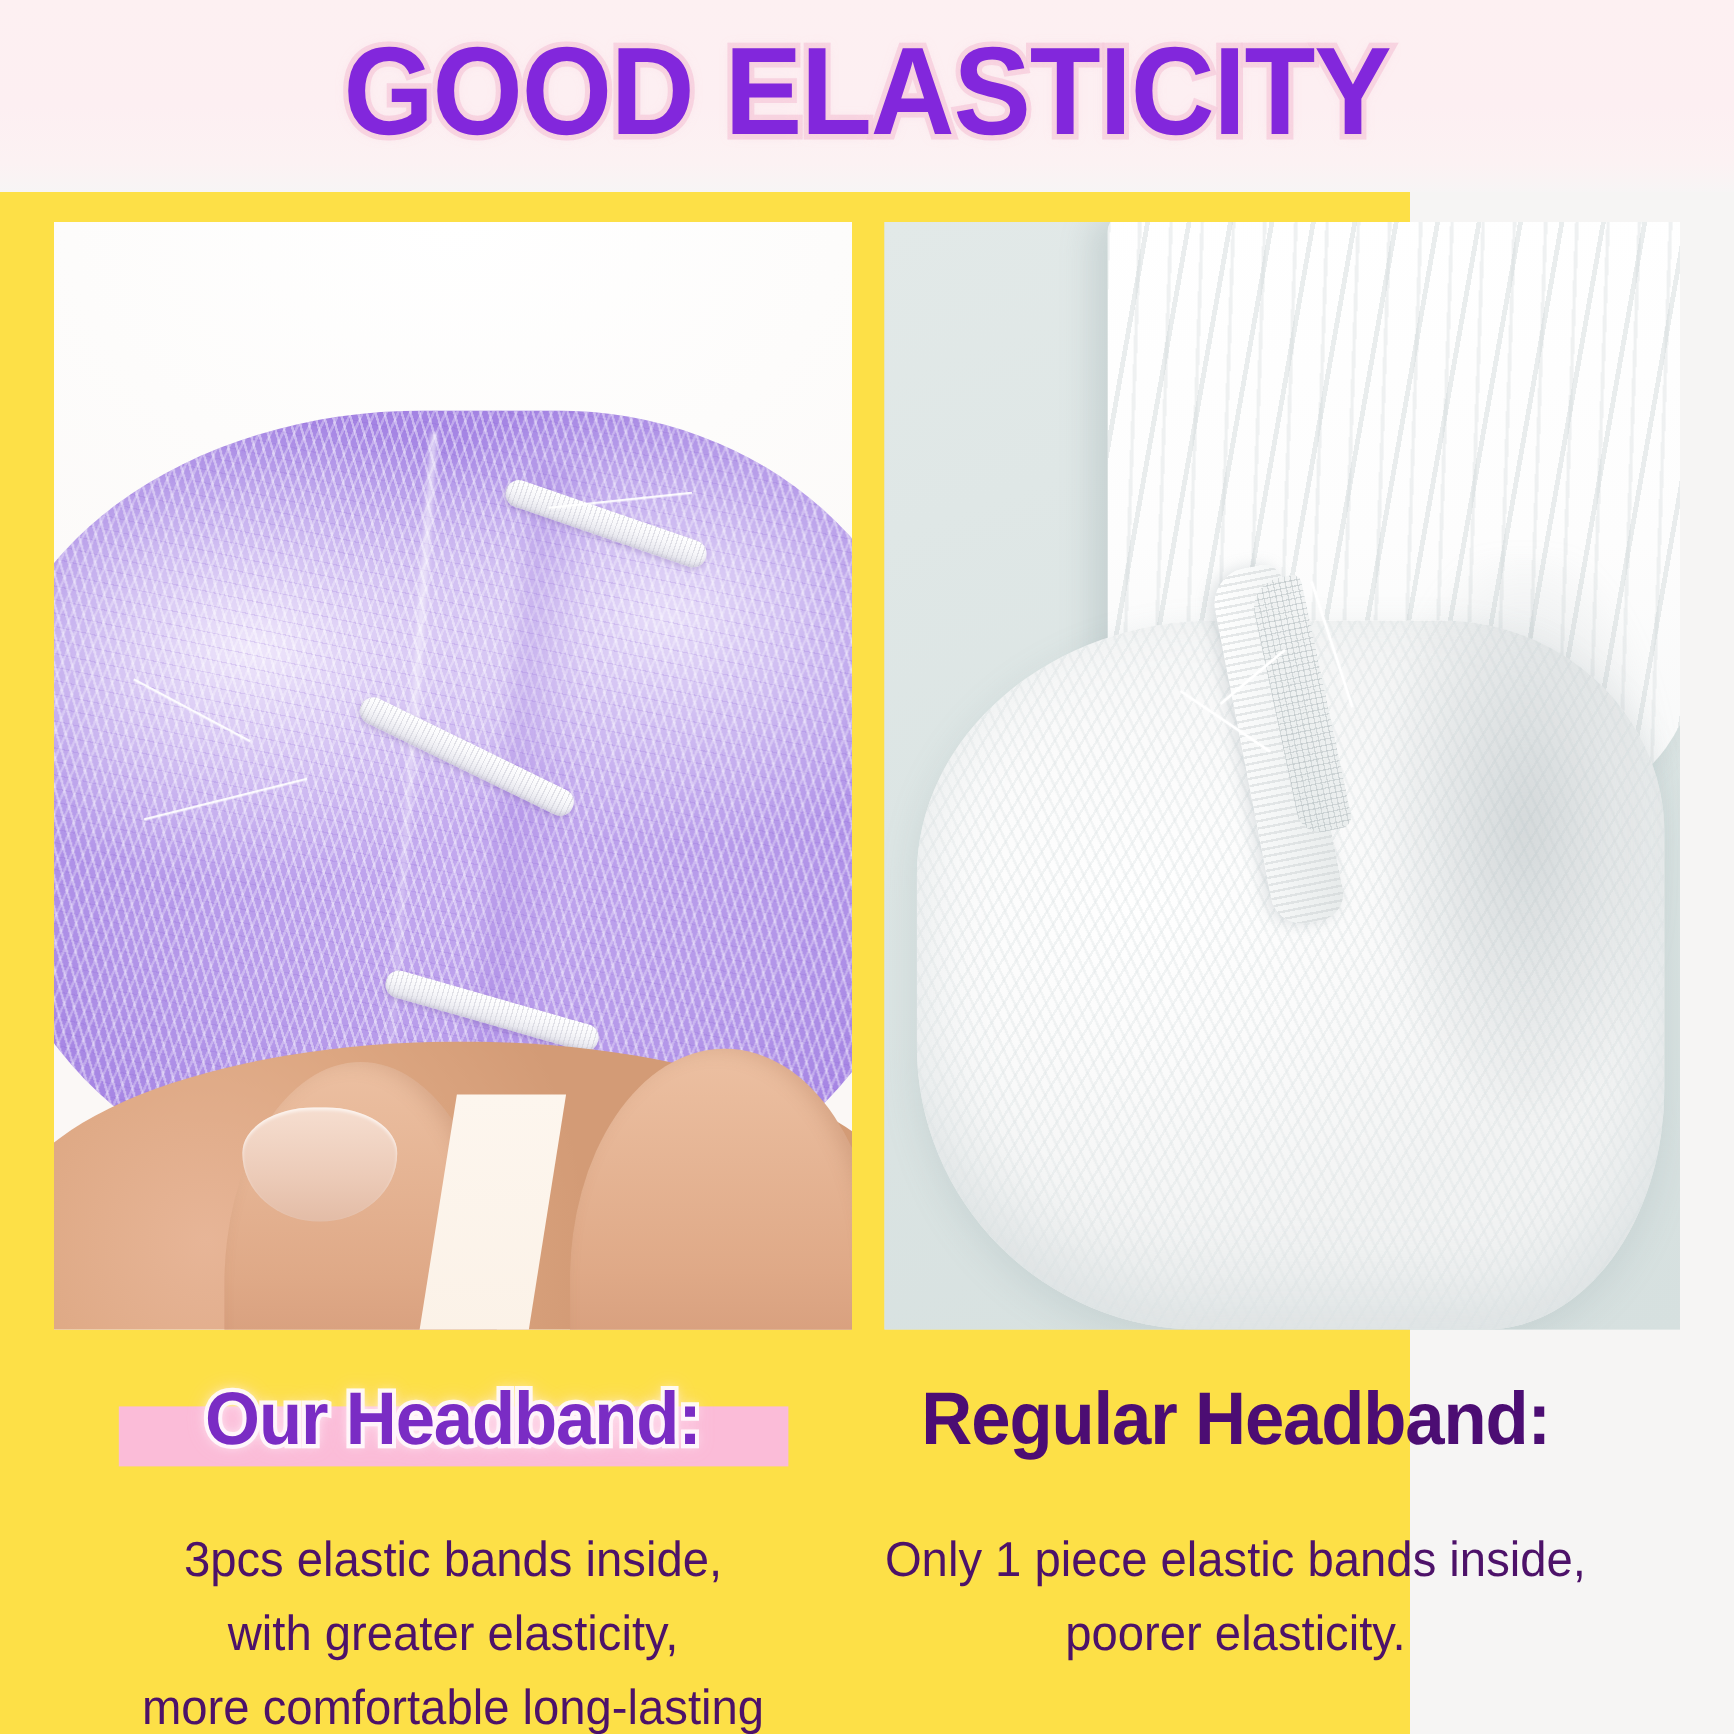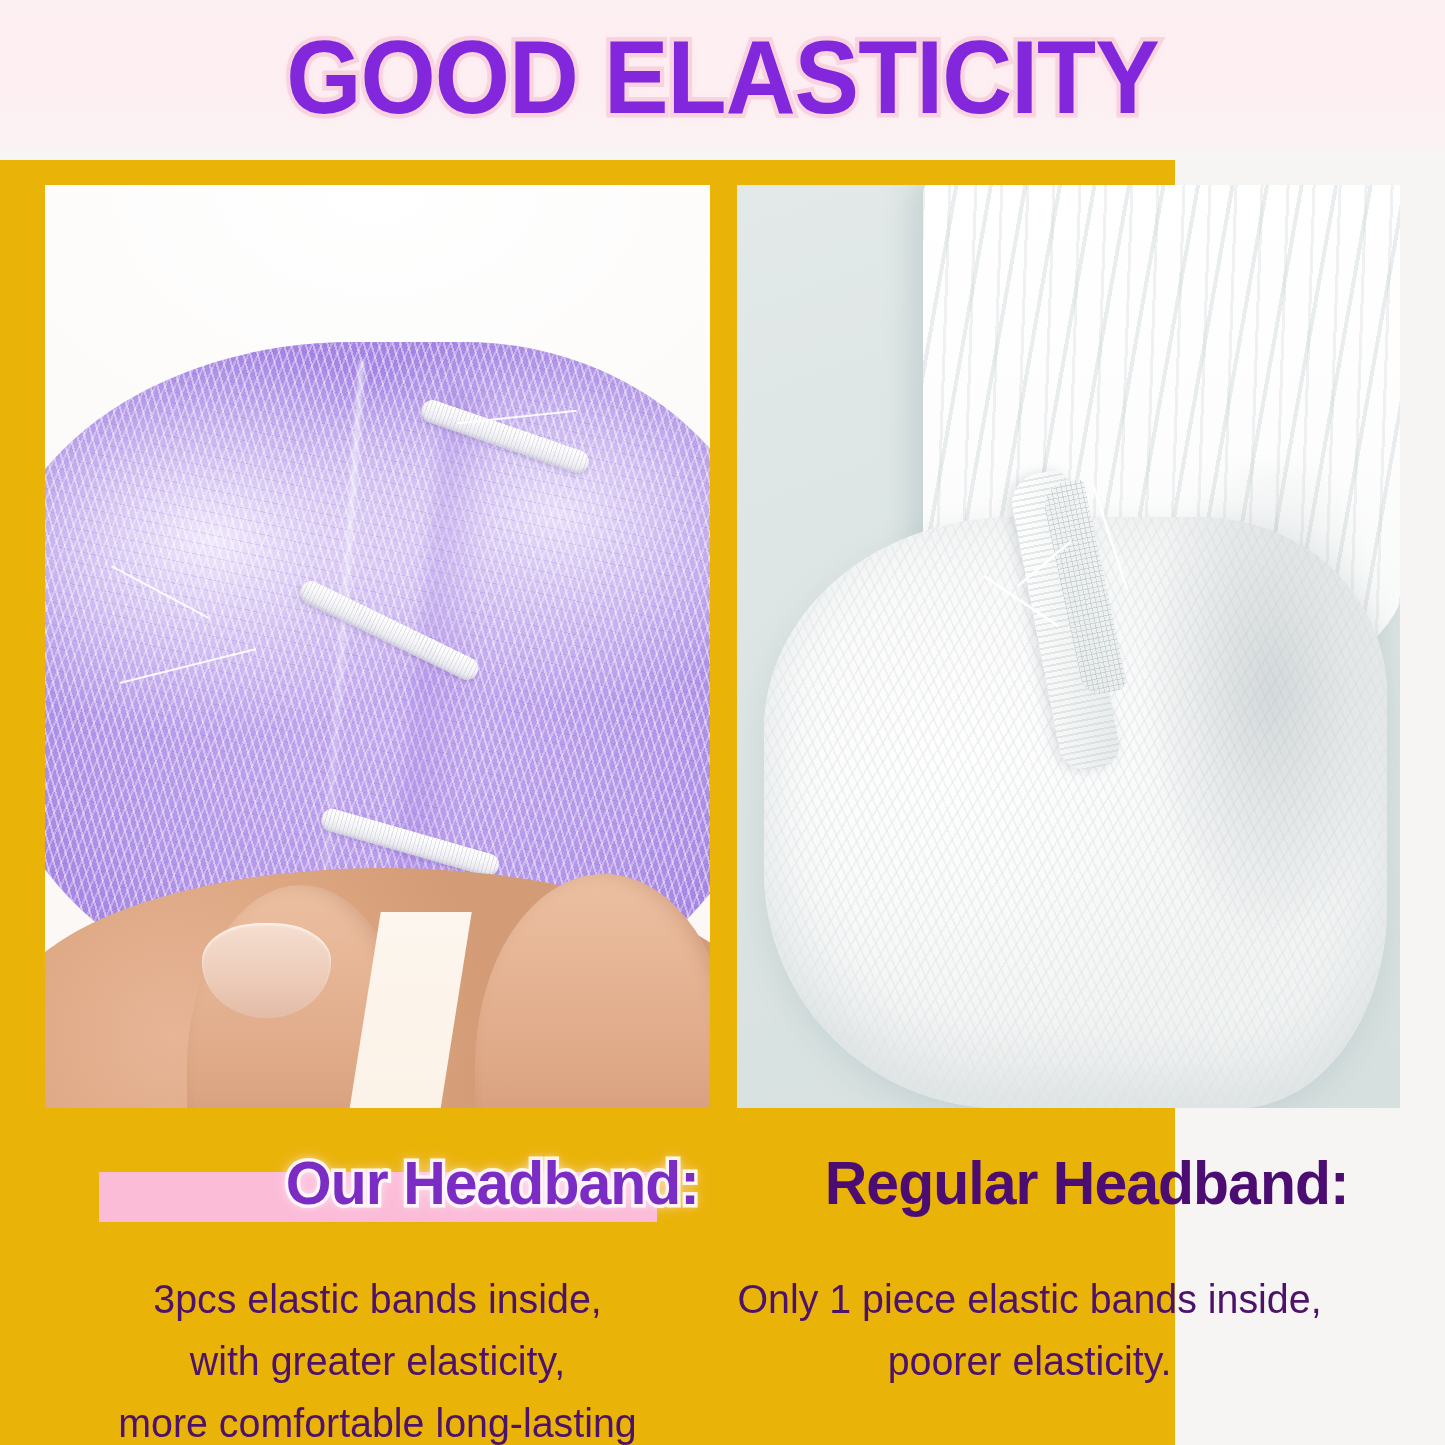--- a/index.html
+++ b/index.html
@@ -7,21 +7,21 @@
   html, body {
     width:1445px; height:1445px;
     background:#f6f5f4;
     font-family:"Liberation Sans", sans-serif;
     overflow:hidden;
   }
 
   .page {
     position:relative;
     width:1175px; height:1445px;
-    background:#eab308;
+    background:#fde047;
   }
 
   
   .header-band {
     position:absolute; left:0; top:0;
     width:1445px; height:160px;
     background:linear-gradient(180deg,#fdf0f2 0%, #fdeff2 55%, #fcf2f3 85%, #f7f5f5 100%);
   }
 
   .title {
@@ -233,21 +233,21 @@
   .caption-col {
     position:absolute;
     top:1140px;
     width:665px;
   }
   .col-left  { left:45px; }
   .col-right { left:697px; }
 
   .heading-wrap{
     position:relative;
-    text-align:right;
+    text-align:center;
     height:92px;
   }
   .hl-bar{
     position:absolute;
     left:50%; top:32px;
     transform:translateX(-50%);
     width:558px; height:50px;
     background:#fbbcd8;
   }
   .heading{

